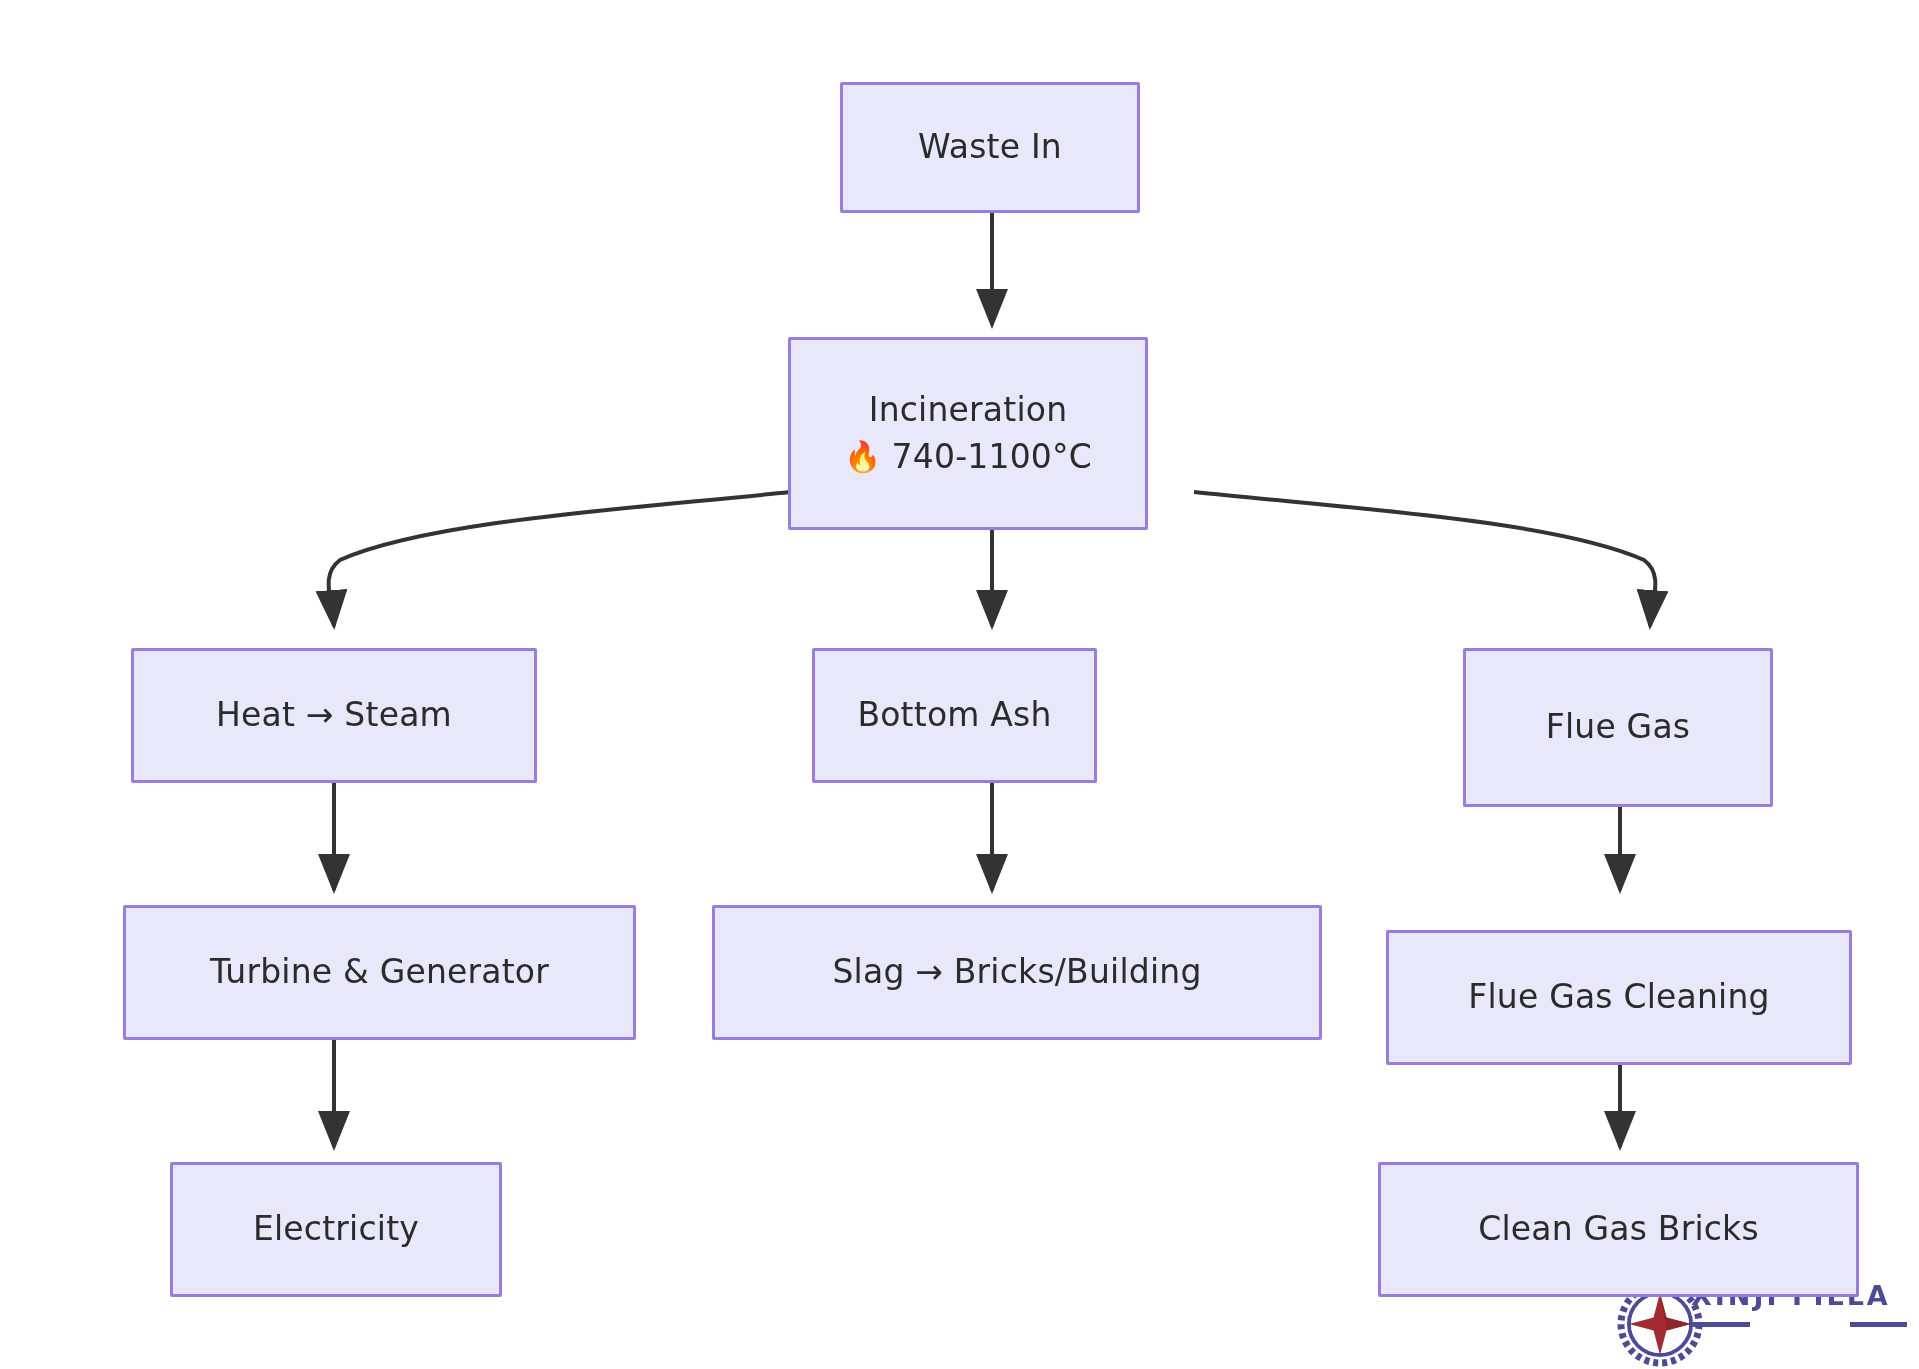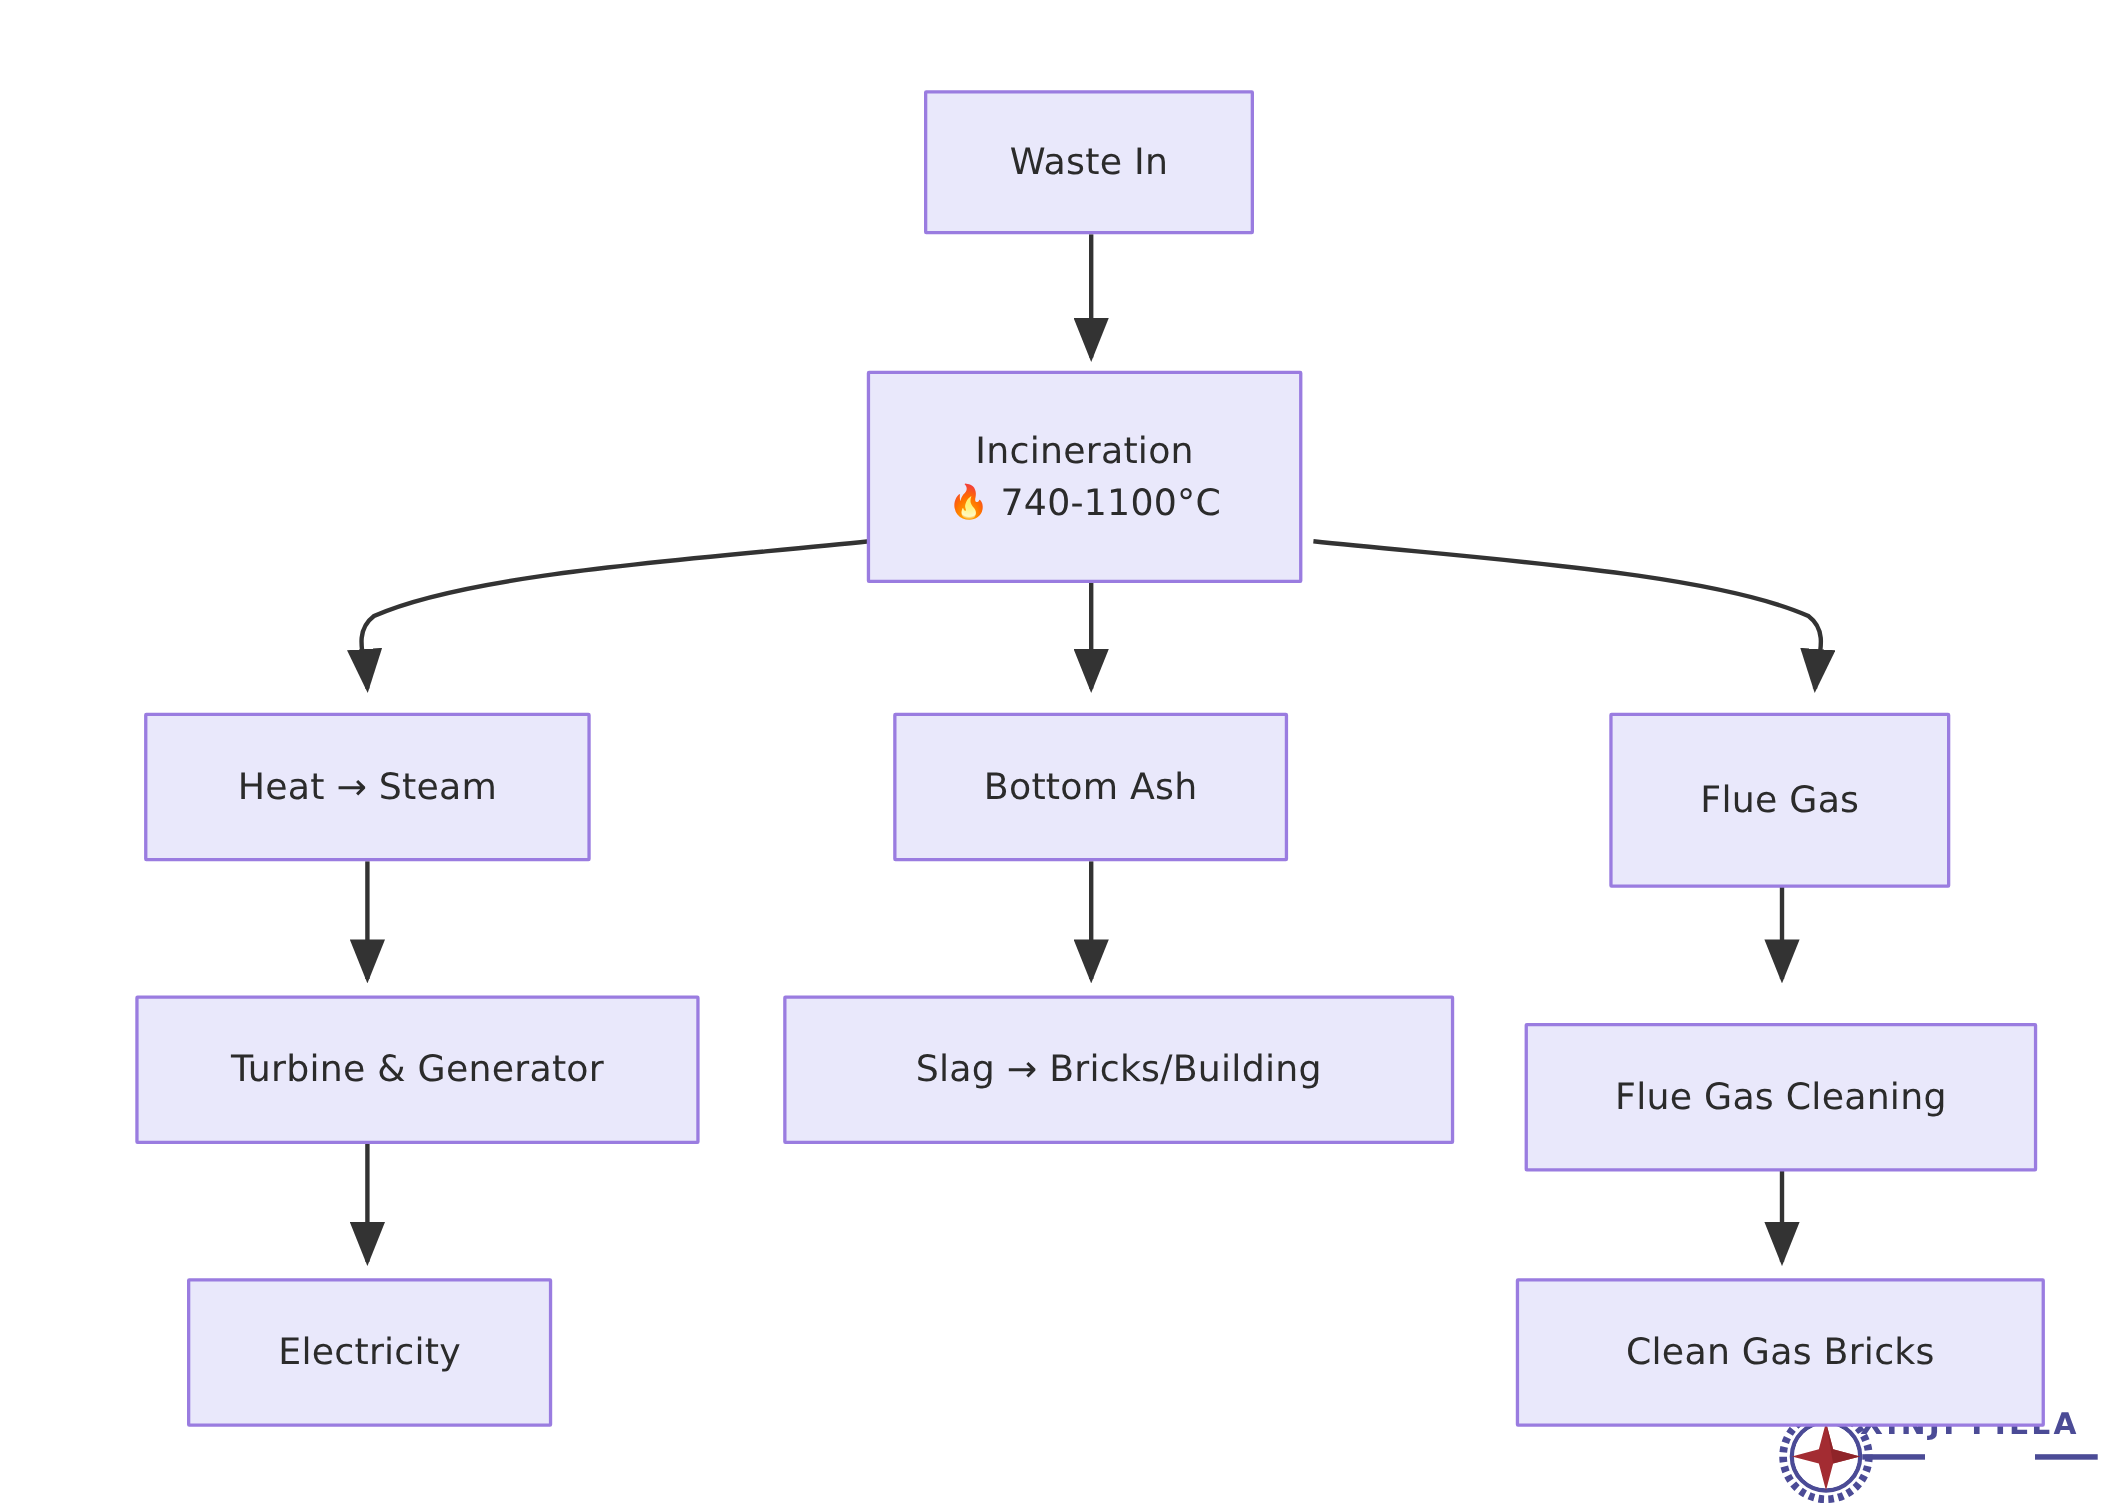--- a/index.html
+++ b/index.html
@@ -129,33 +129,33 @@
     </svg>
     <div class="wm-text">XINJI FILLA</div>
     <div class="wm-rule r1"></div>
     <div class="wm-rule r2"></div>
   </div>
 
   <div class="node" style="left:840px; top:82px; width:300px; height:131px;">
     <span>Waste In</span>
   </div>
 
-  <div class="node" style="left:788px; top:337px; width:396px; height:193px;">
+  <div class="node" style="left:788px; top:337px; width:360px; height:193px;">
     <span>Incineration</span>
     <span class="line2">
       <span class="fire-emoji">🔥</span>
       <span>740-1100°C</span>
     </span>
   </div>
 
   <div class="node" style="left:131px; top:648px; width:406px; height:135px;">
     <span>Heat → Steam</span>
   </div>
 
-  <div class="node" style="left:812px; top:648px; width:359px; height:135px;">
+  <div class="node" style="left:812px; top:648px; width:285px; height:135px;">
     <span>Bottom Ash</span>
   </div>
 
   <div class="node" style="left:1463px; top:648px; width:310px; height:159px;">
     <span>Flue Gas</span>
   </div>
 
   <div class="node" style="left:79px; top:905px; width:513px; height:135px;margin-left:44px;">
     <span>Turbine &amp; Generator</span>
   </div>

